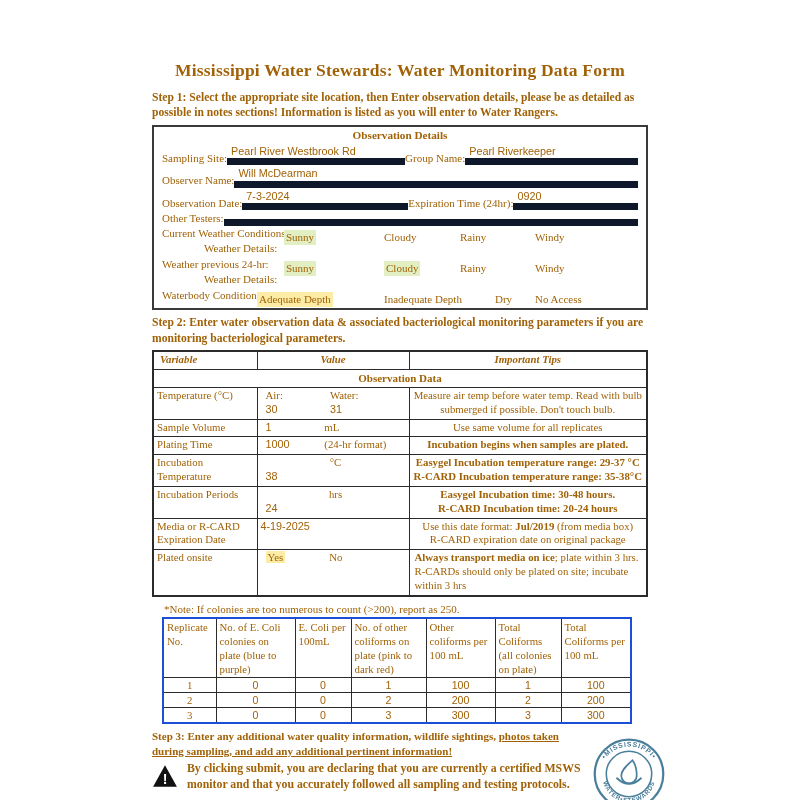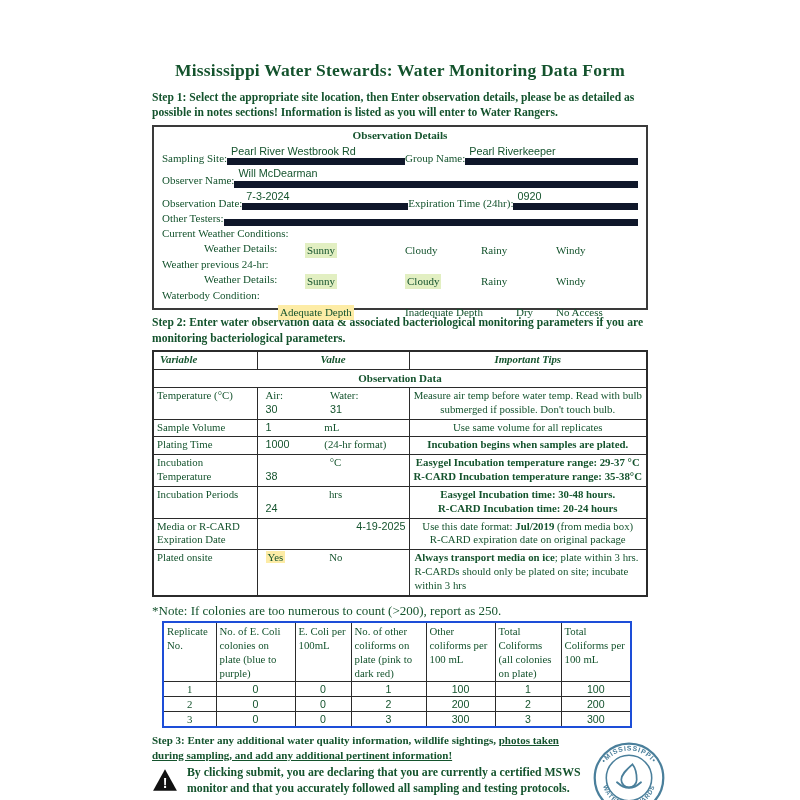--- a/index.html
+++ b/index.html
@@ -1,59 +1,59 @@
 <!DOCTYPE html>
 <html><head>
 <meta charset="utf-8">
 <style>
   * { margin:0; padding:0; box-sizing:border-box; }
   html,body { background:#ffffff; }
   .page { width:800px; height:800px; background:#fff; position:relative; overflow:hidden;
-          font-family:"Liberation Serif", serif; color:#14532d; }
+          font-family:"Liberation Serif", serif; color:#a16207; }
   .content { position:absolute; left:152px; top:60px; width:496px; }
 
   .title { font-size:17.5px; font-weight:bold; text-align:center; margin-bottom:9px; letter-spacing:.2px; }
   .step { font-weight:bold; font-size:11.6px; line-height:1.33; margin:5px 0 4px; }
 
   
   .obs-box { border:2px solid #3a3a3a; padding:1px 8px 5px 8px; font-size:11px; }
   .obs-heading { text-align:center; font-weight:bold; font-size:11.2px; line-height:15px; }
   .od-row { display:flex; align-items:flex-end; line-height:14.5px; margin-top:1px; }
   .lbl { white-space:nowrap; }
   .fill { border-bottom:7px solid #0f172a; padding:0 0 0 4px; white-space:nowrap; overflow:hidden; }
   .fill.grow { flex:1; }
   .fill.w180 { width:178px; }
   .fill.w166 { width:166px; }
   .sans { font-family:"Liberation Sans", sans-serif; font-size:10.8px; }
 
   .choice-row { position:relative; height:15.5px; line-height:15.5px; }
-  .choice-row .opt { position:absolute; top:17px; white-space:nowrap;margin-left:21px; }
+  .choice-row .opt { position:absolute; top:4px; white-space:nowrap; }
   .indent { padding-left:42px; }
   .hl-green { background:#e2efc2; padding:0 2px; }
   .hl-yellow { background:#fdeca6; padding:0 2px; }
 
   
   table.odt { border-collapse:collapse; table-layout:fixed; width:496px; margin-top:2px;
               font-size:10.8px; border:2px solid #2b2b2b; }
   .odt td, .odt th { border:1px solid #2b2b2b; padding:1px 3px 2px; vertical-align:top; line-height:1.28; }
   .odt .cap { text-align:center; font-weight:bold; font-size:11px; }
   .odt th { font-weight:bold; font-style:italic; text-align:center; }
   .odt th.left { text-align:left; padding-left:6px; }
   .tips-c { text-align:center; }
   .tips-l { text-align:left; padding-left:5px !important; }
   .bold { font-weight:bold; }
   .block { display:block; }
   .vcell { padding-left:8px !important; }
   .vhalf { display:inline-block; width:46%; }
   .vnum { display:inline-block; width:42%; }
   .vunit-c { display:block; text-align:center; }
   .vno { margin-left:44px; }
-  .vcenter { text-align:right; }
-
-  .note { font-size:13px; margin:6px 0 2px; }
+  .vcenter { text-align:left; }
+
+  .note { font-size:11px; margin:6px 12px 2px; }
 
   
   table.rep { border-collapse:collapse; table-layout:fixed; width:468px; margin-left:10px;
               font-size:10.8px; border:2px solid #1d4ed8; }
   .rep th { font-weight:normal; text-align:left; vertical-align:top; border:1px solid #2b2b2b;
             padding:1px 3px; line-height:1.3; }
   .rep td { border:1px solid #2b2b2b; text-align:center; padding:1px 2px; }
   .rep td.entered { font-family:"Liberation Sans", sans-serif; font-size:10.6px; }
 
   .bottom-block { position:relative; margin-top:5px; }

